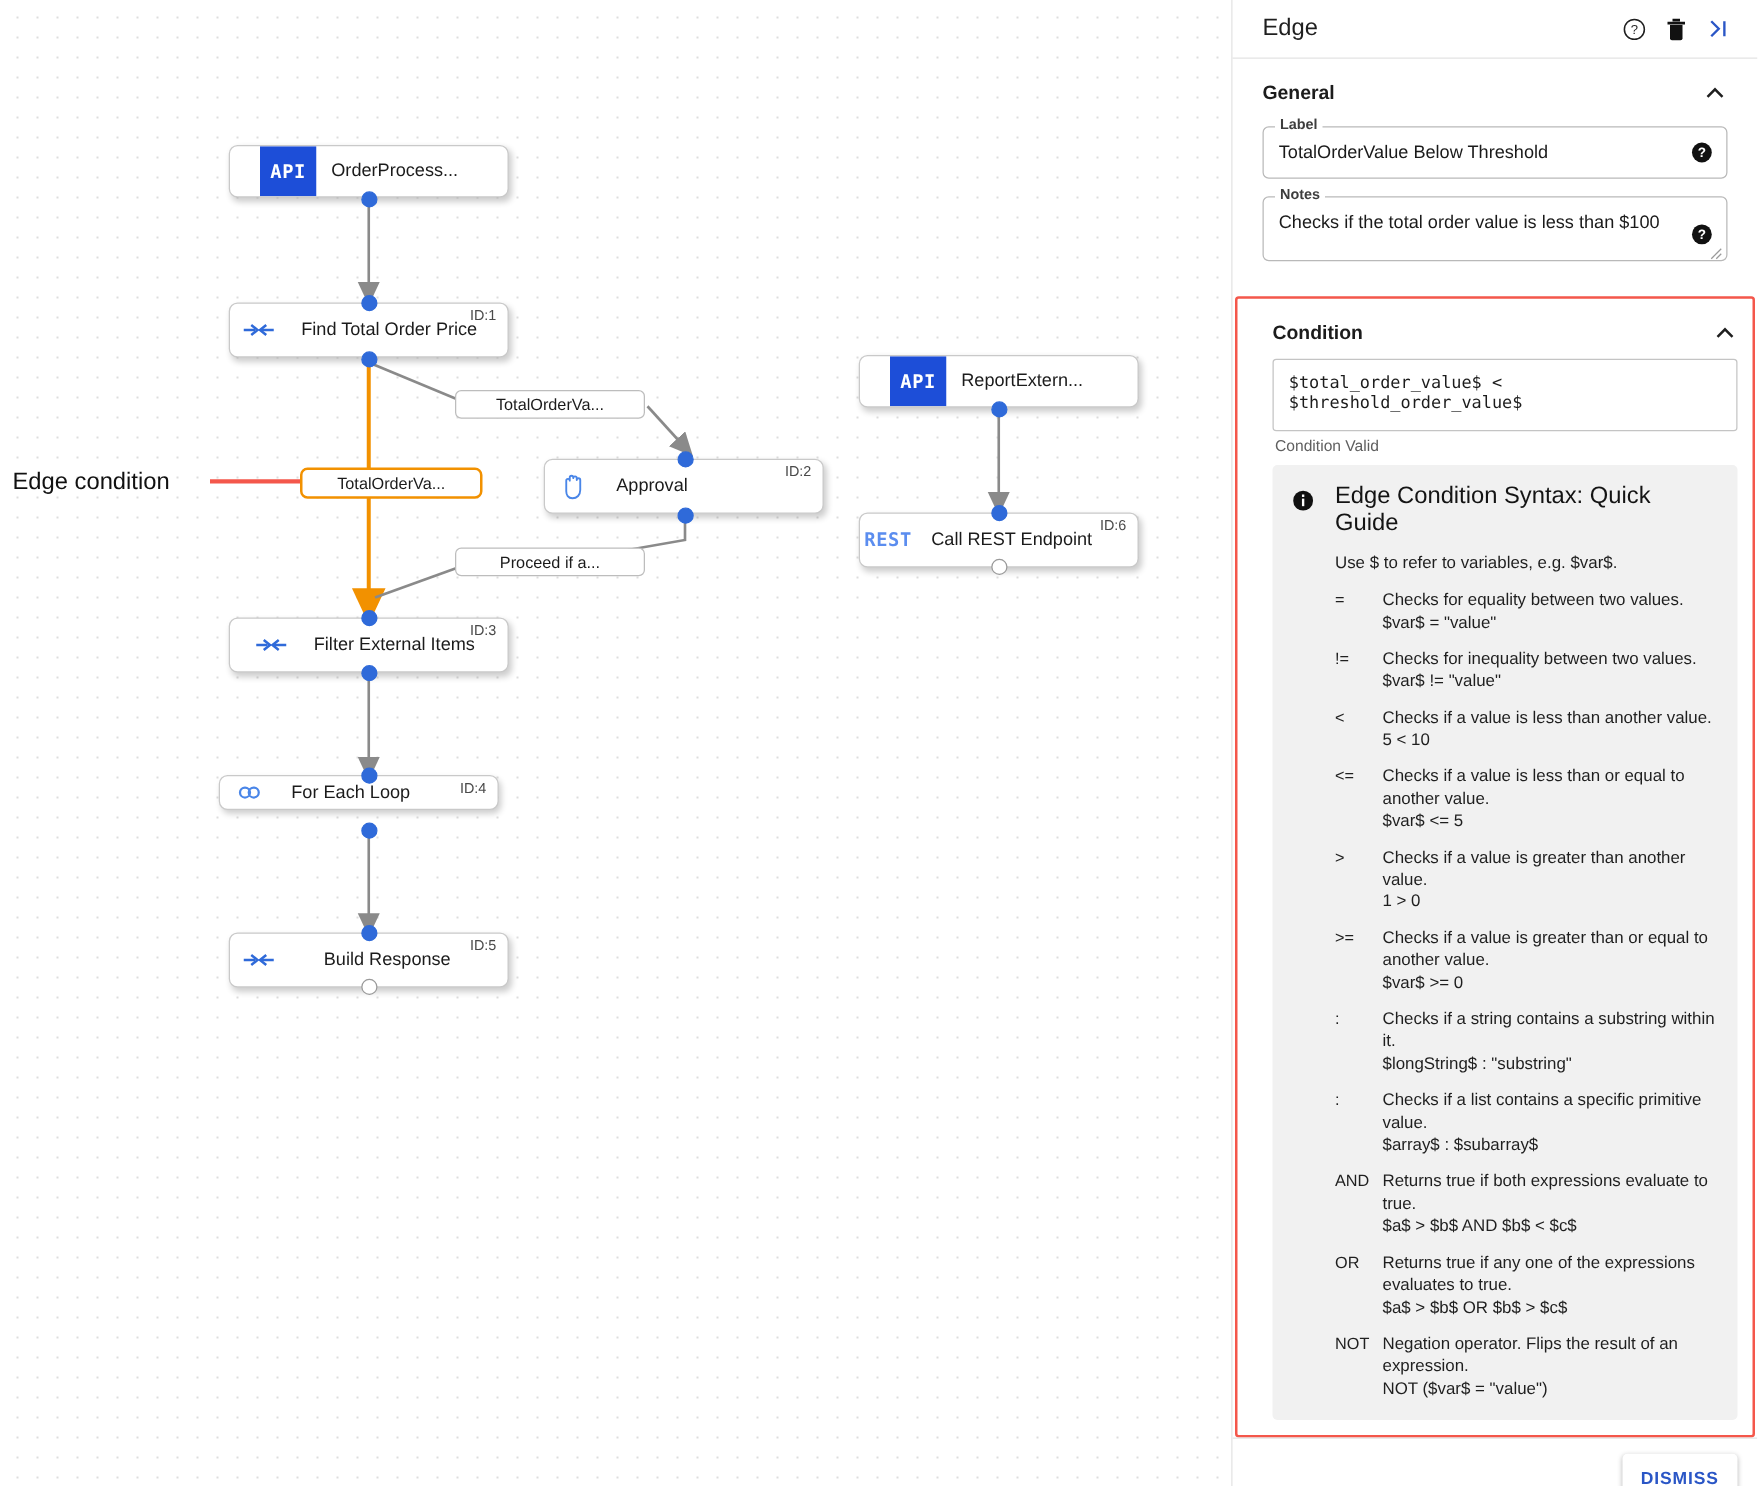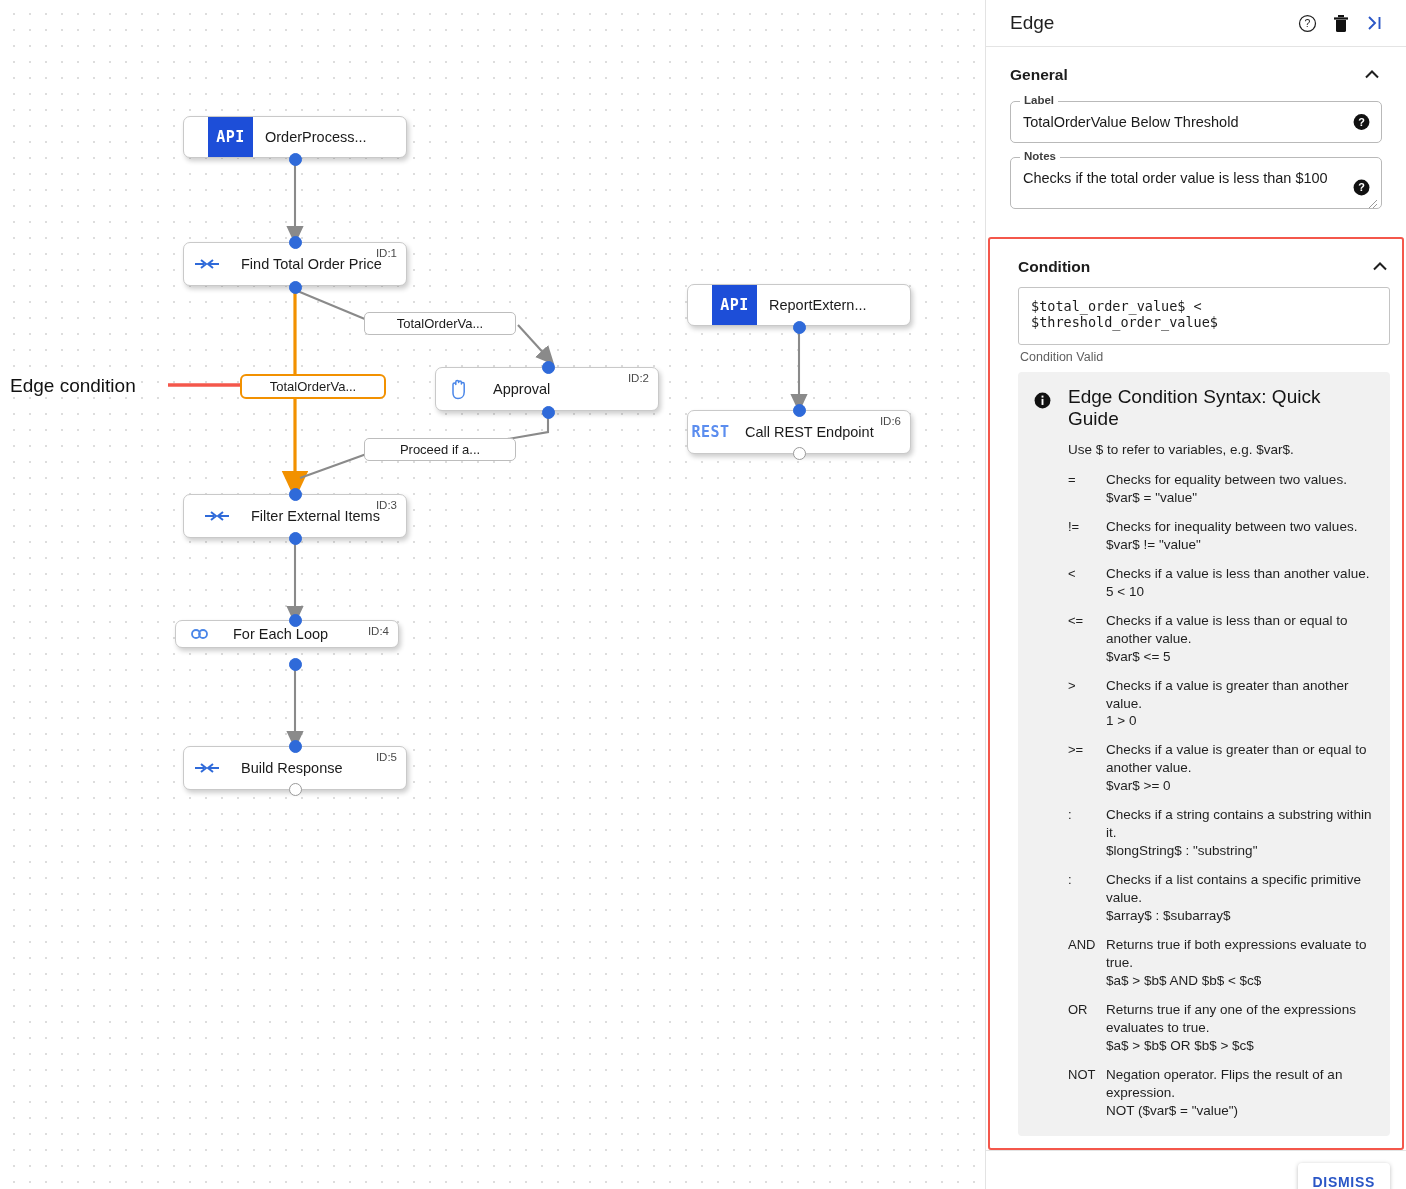--- a/index.html
+++ b/index.html
@@ -283,21 +283,21 @@
         <svg width="28" height="16" viewBox="0 0 28 16">
           <path d="M7,8 a4,4 0 1 1 4,4 a4,4 0 0 1 -4,-4 Z M14,8 a4,4 0 1 0 4,-4 a4,4 0 0 0 -4,4 Z" fill="none" stroke="#4a86e8" stroke-width="1.8"></path>
         </svg>
       </div>
       <span class="title">For Each Loop</span>
       <span class="idtag">ID:4</span>
     </div>
     <div class="port" style="left:289px; top:614px;"></div>
     <div class="port" style="left:289px; top:658px;"></div>
 
-    <div class="node bold" style="left:183px; top:746px; width:224px; height:44px;">
+    <div class="node bold" style="left:183px; top:746px; width:224px; height:44px;gap:18px;">
       <div class="ico-box">
         <svg width="26" height="16" viewBox="0 0 26 16">
           <line x1="1" y1="8" x2="10" y2="8" stroke="#2f6ad9" stroke-width="2"></line>
           <path d="M7,4 L12,8 L7,12" fill="none" stroke="#2f6ad9" stroke-width="2"></path>
           <line x1="25" y1="8" x2="15" y2="8" stroke="#2f6ad9" stroke-width="2"></line>
           <path d="M19,4 L14,8 L19,12" fill="none" stroke="#2f6ad9" stroke-width="2"></path>
         </svg>
       </div>
       <span class="title">Build Response</span>
       <span class="idtag">ID:5</span>

